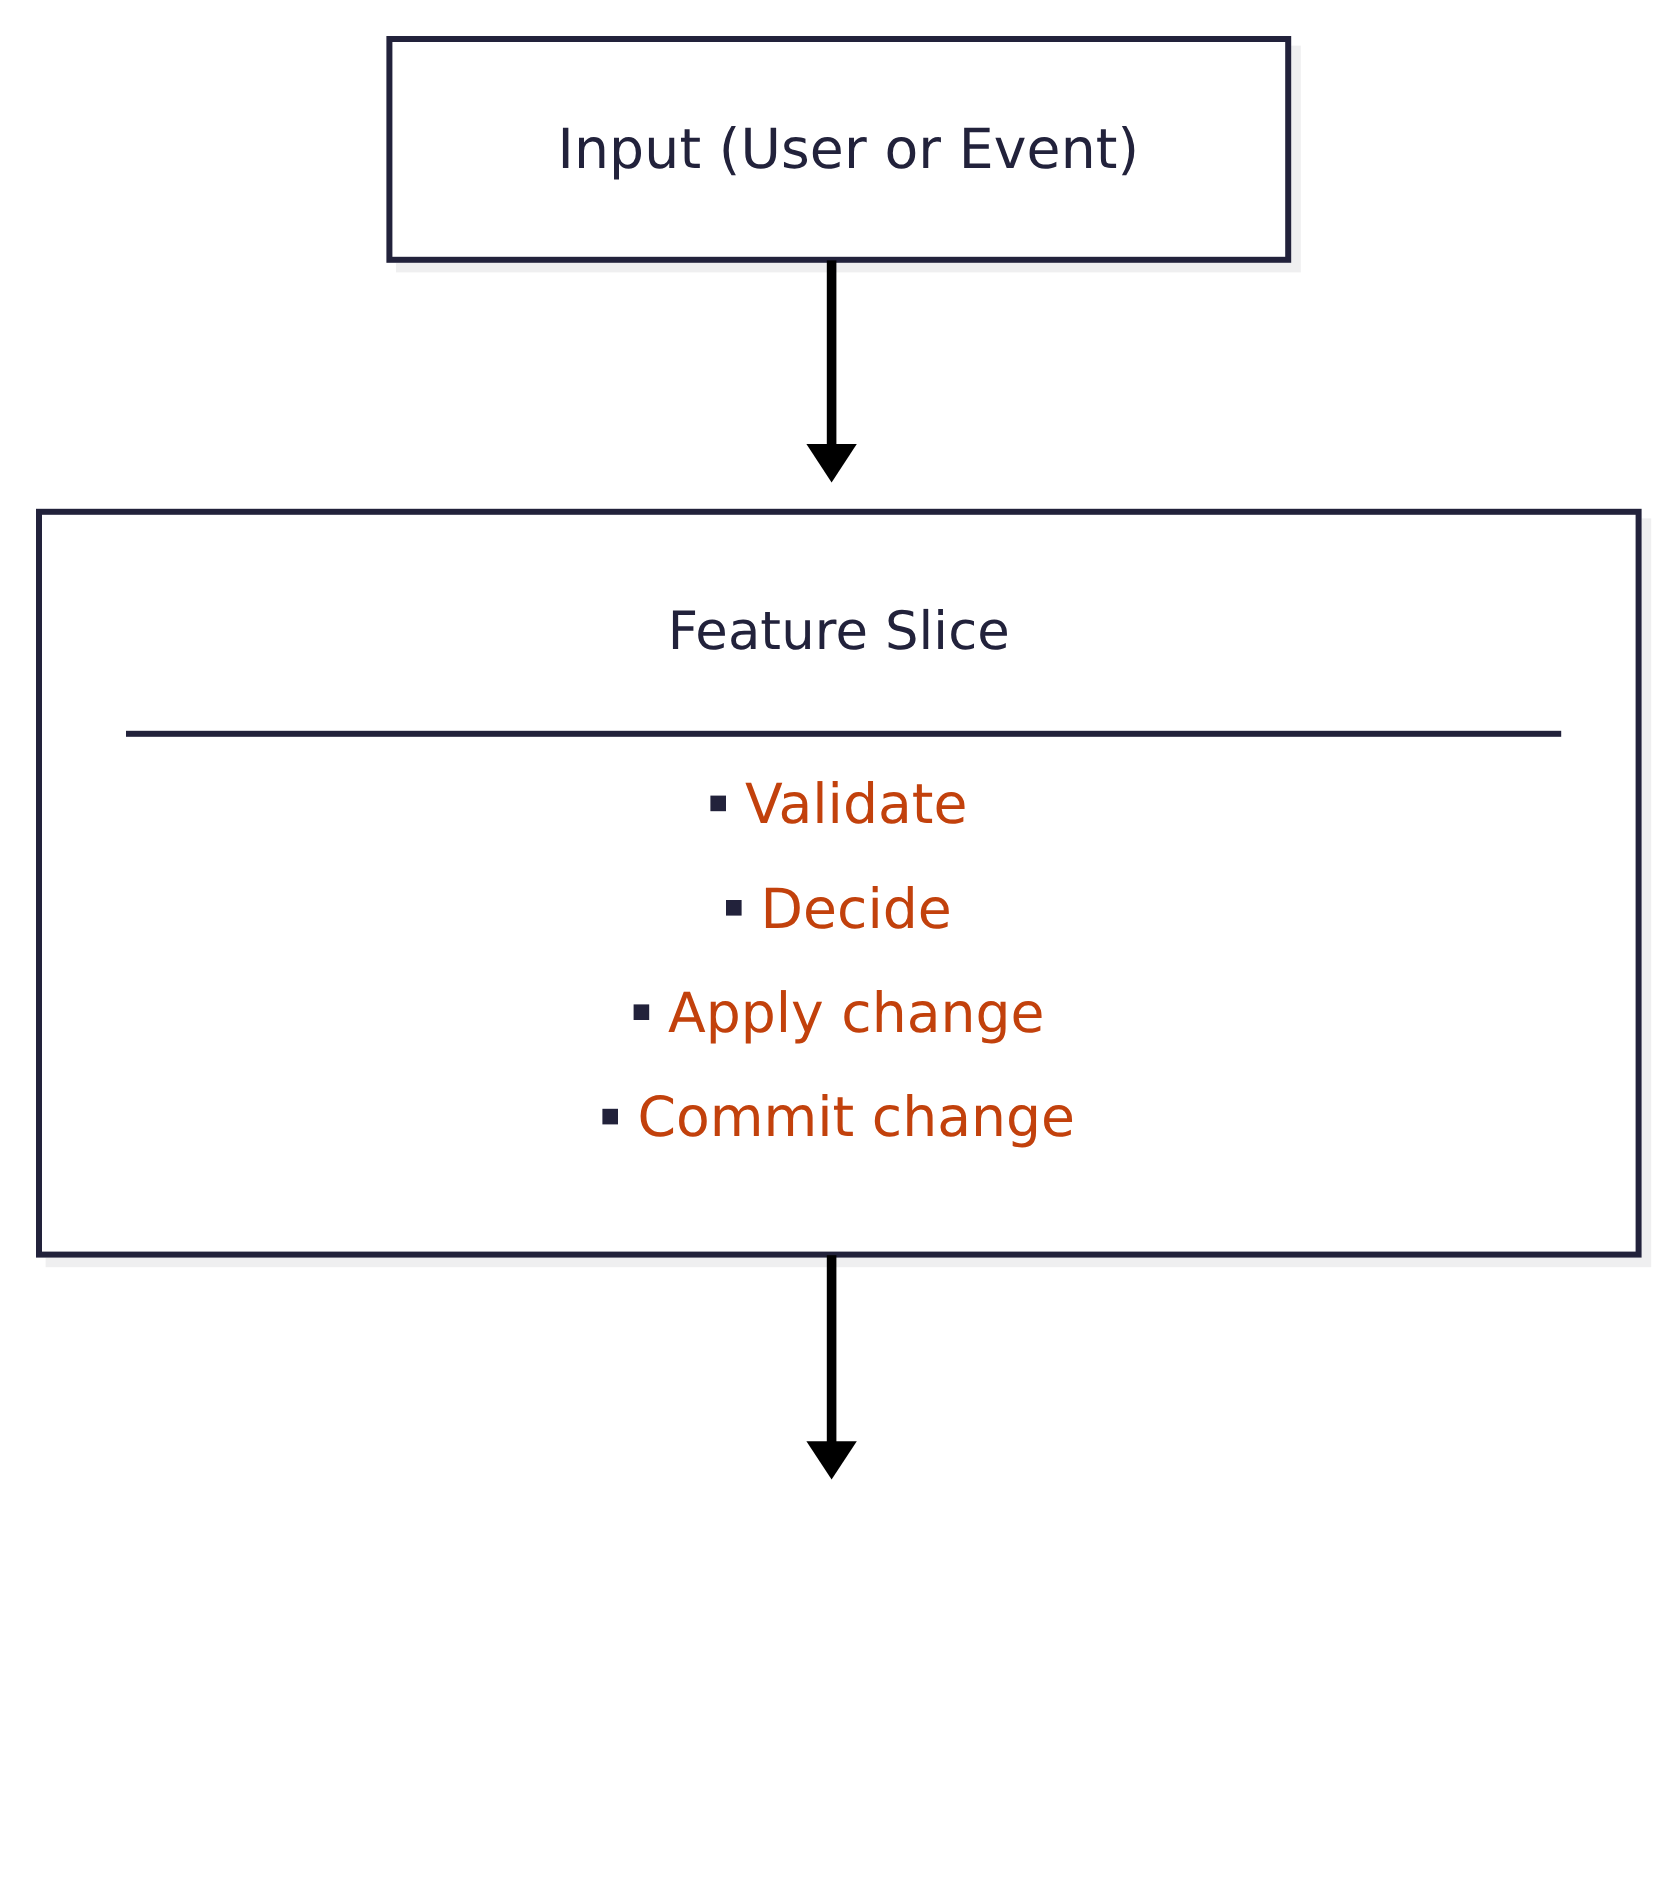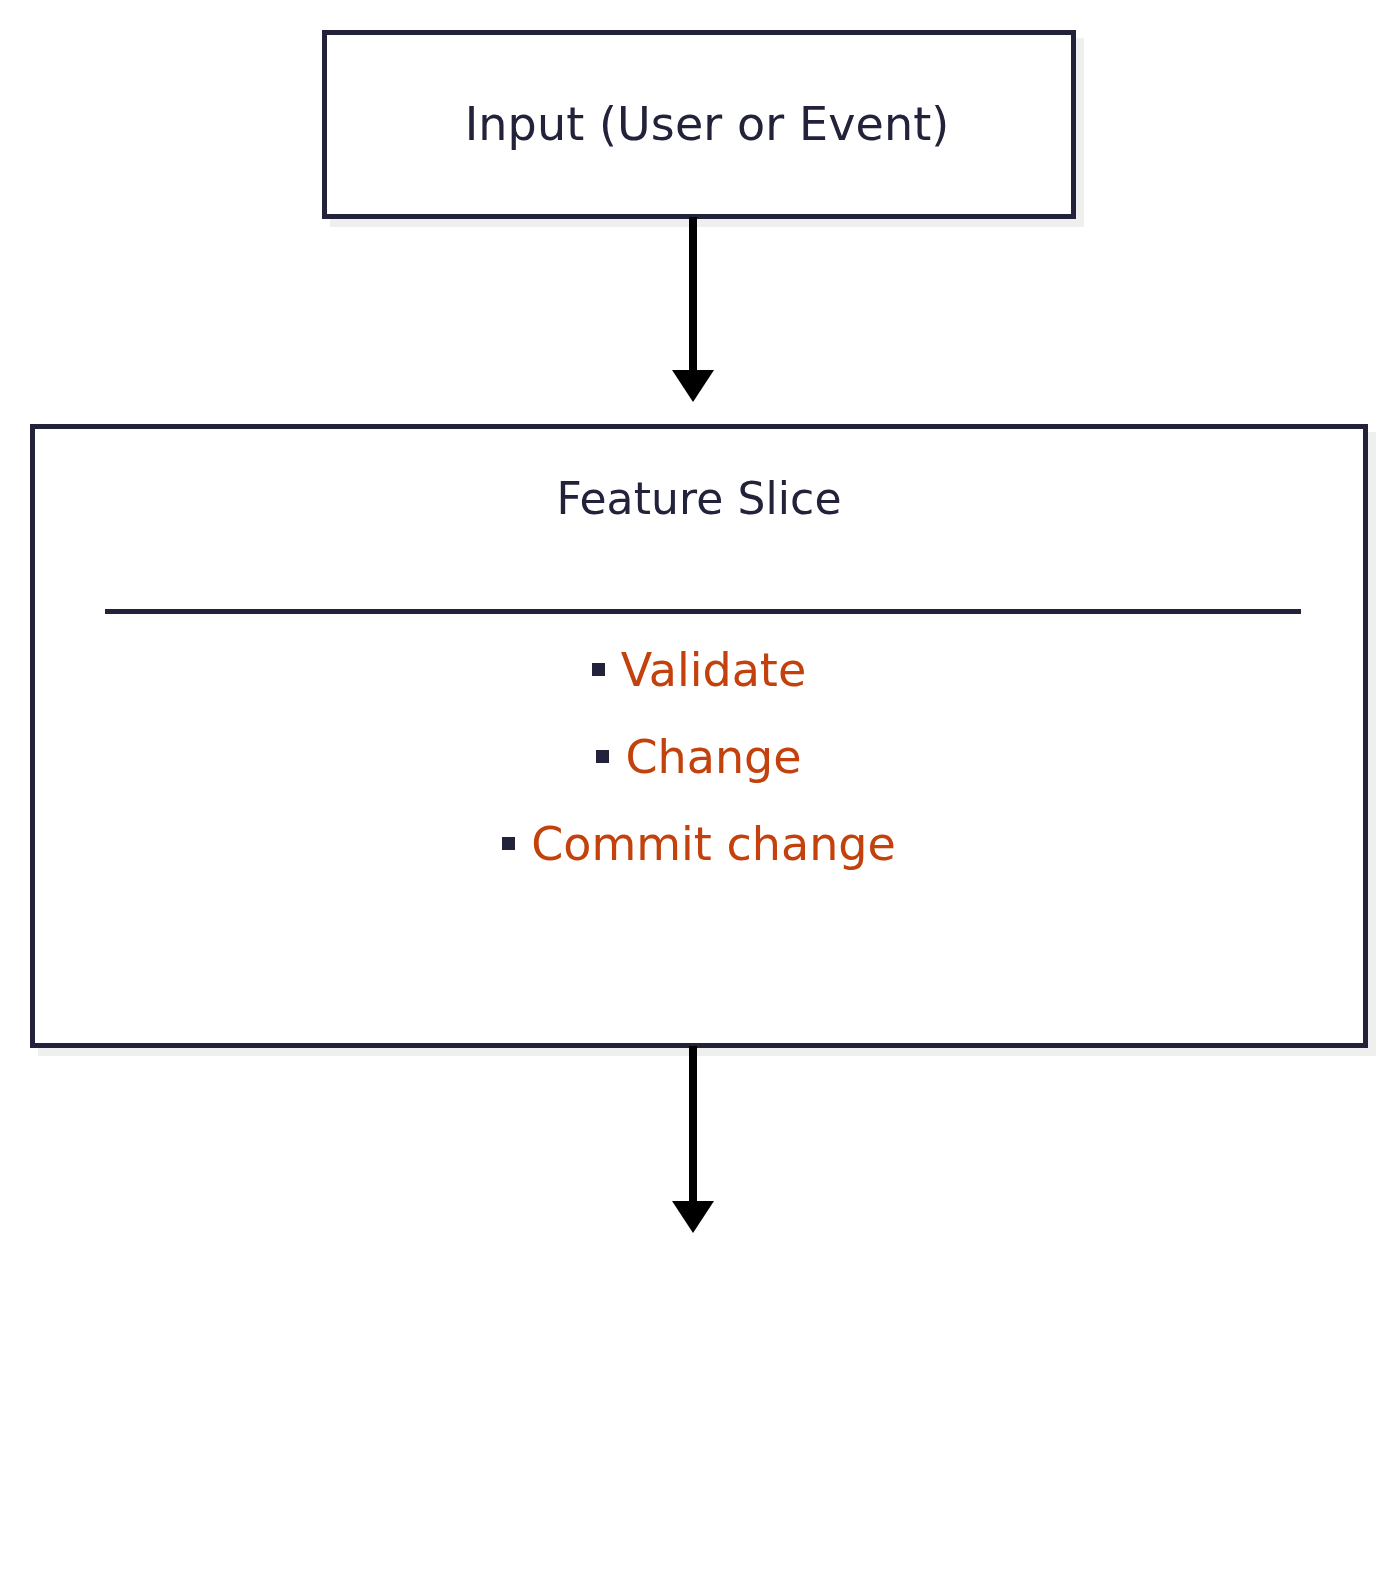--- a/index.html
+++ b/index.html
@@ -59,21 +59,21 @@
     font-size: 46px;
   }
 
   
   #node-feature-slice {
     left: 30px;
     top: 424px;
     width: 1338px;
     height: 624px;
     justify-content: flex-start;
-    padding-top: 40px;
+    padding-top: 68px;
   }
   #node-feature-slice .node-label {
     font-size: 44px;
   }
 
   #feature-slice-divider {
     position: absolute;
     left: 70px;
     top: 180px;
     width: 1196px;
@@ -176,21 +176,24 @@
   <div class="node" id="node-feature-slice">
     <div class="node-label">Feature Slice</div>
 
     <div id="feature-slice-divider"></div>
 
     <ul id="feature-slice-steps">
       <li class="step-item">
         <span class="step-bullet"></span><span>Validate</span>
       </li>
       <li class="step-item">
-        <span class="step-bullet"></span><span>Change</span>
+        <span class="step-bullet"></span><span>Decide</span>
+      </li>
+      <li class="step-item">
+        <span class="step-bullet"></span><span>Apply change</span>
       </li>
       <li class="step-item">
         <span class="step-bullet"></span><span>Commit change</span>
       </li>
     </ul>
   </div>
 
   <div class="arrow" id="arrow-slice-to-outcome">
     <div class="arrow-stem"></div>
     <div class="arrow-head"></div>

